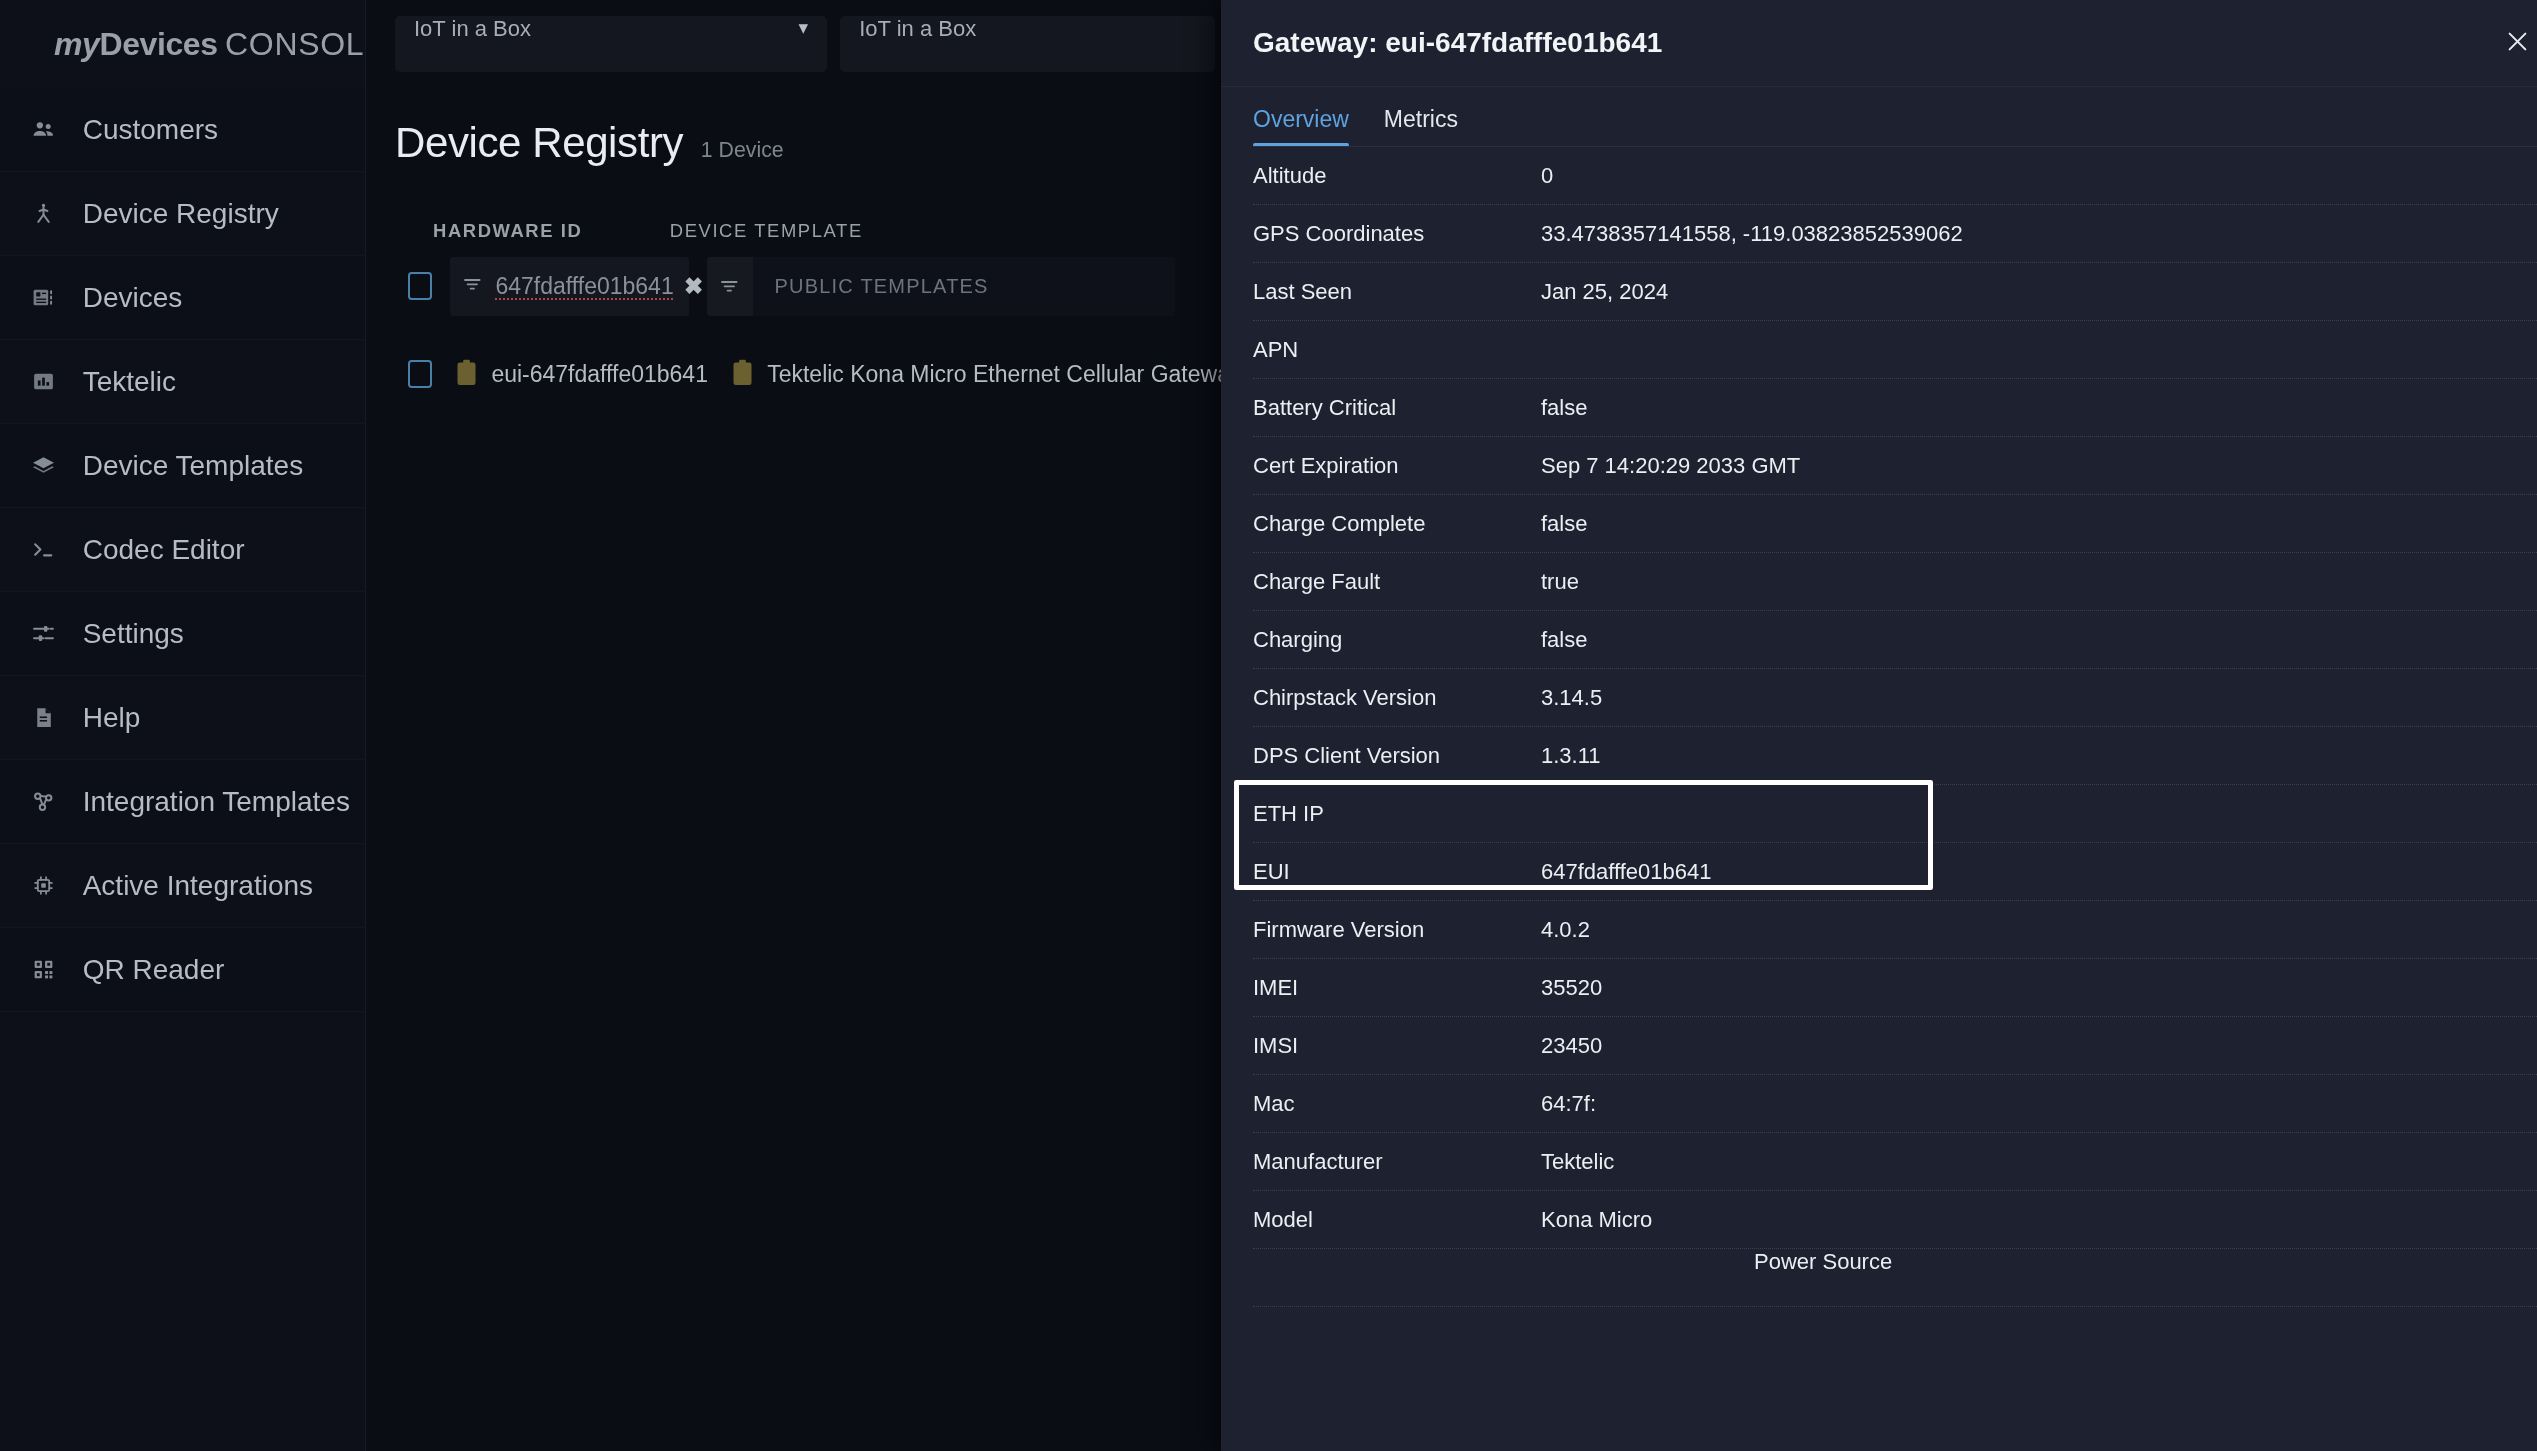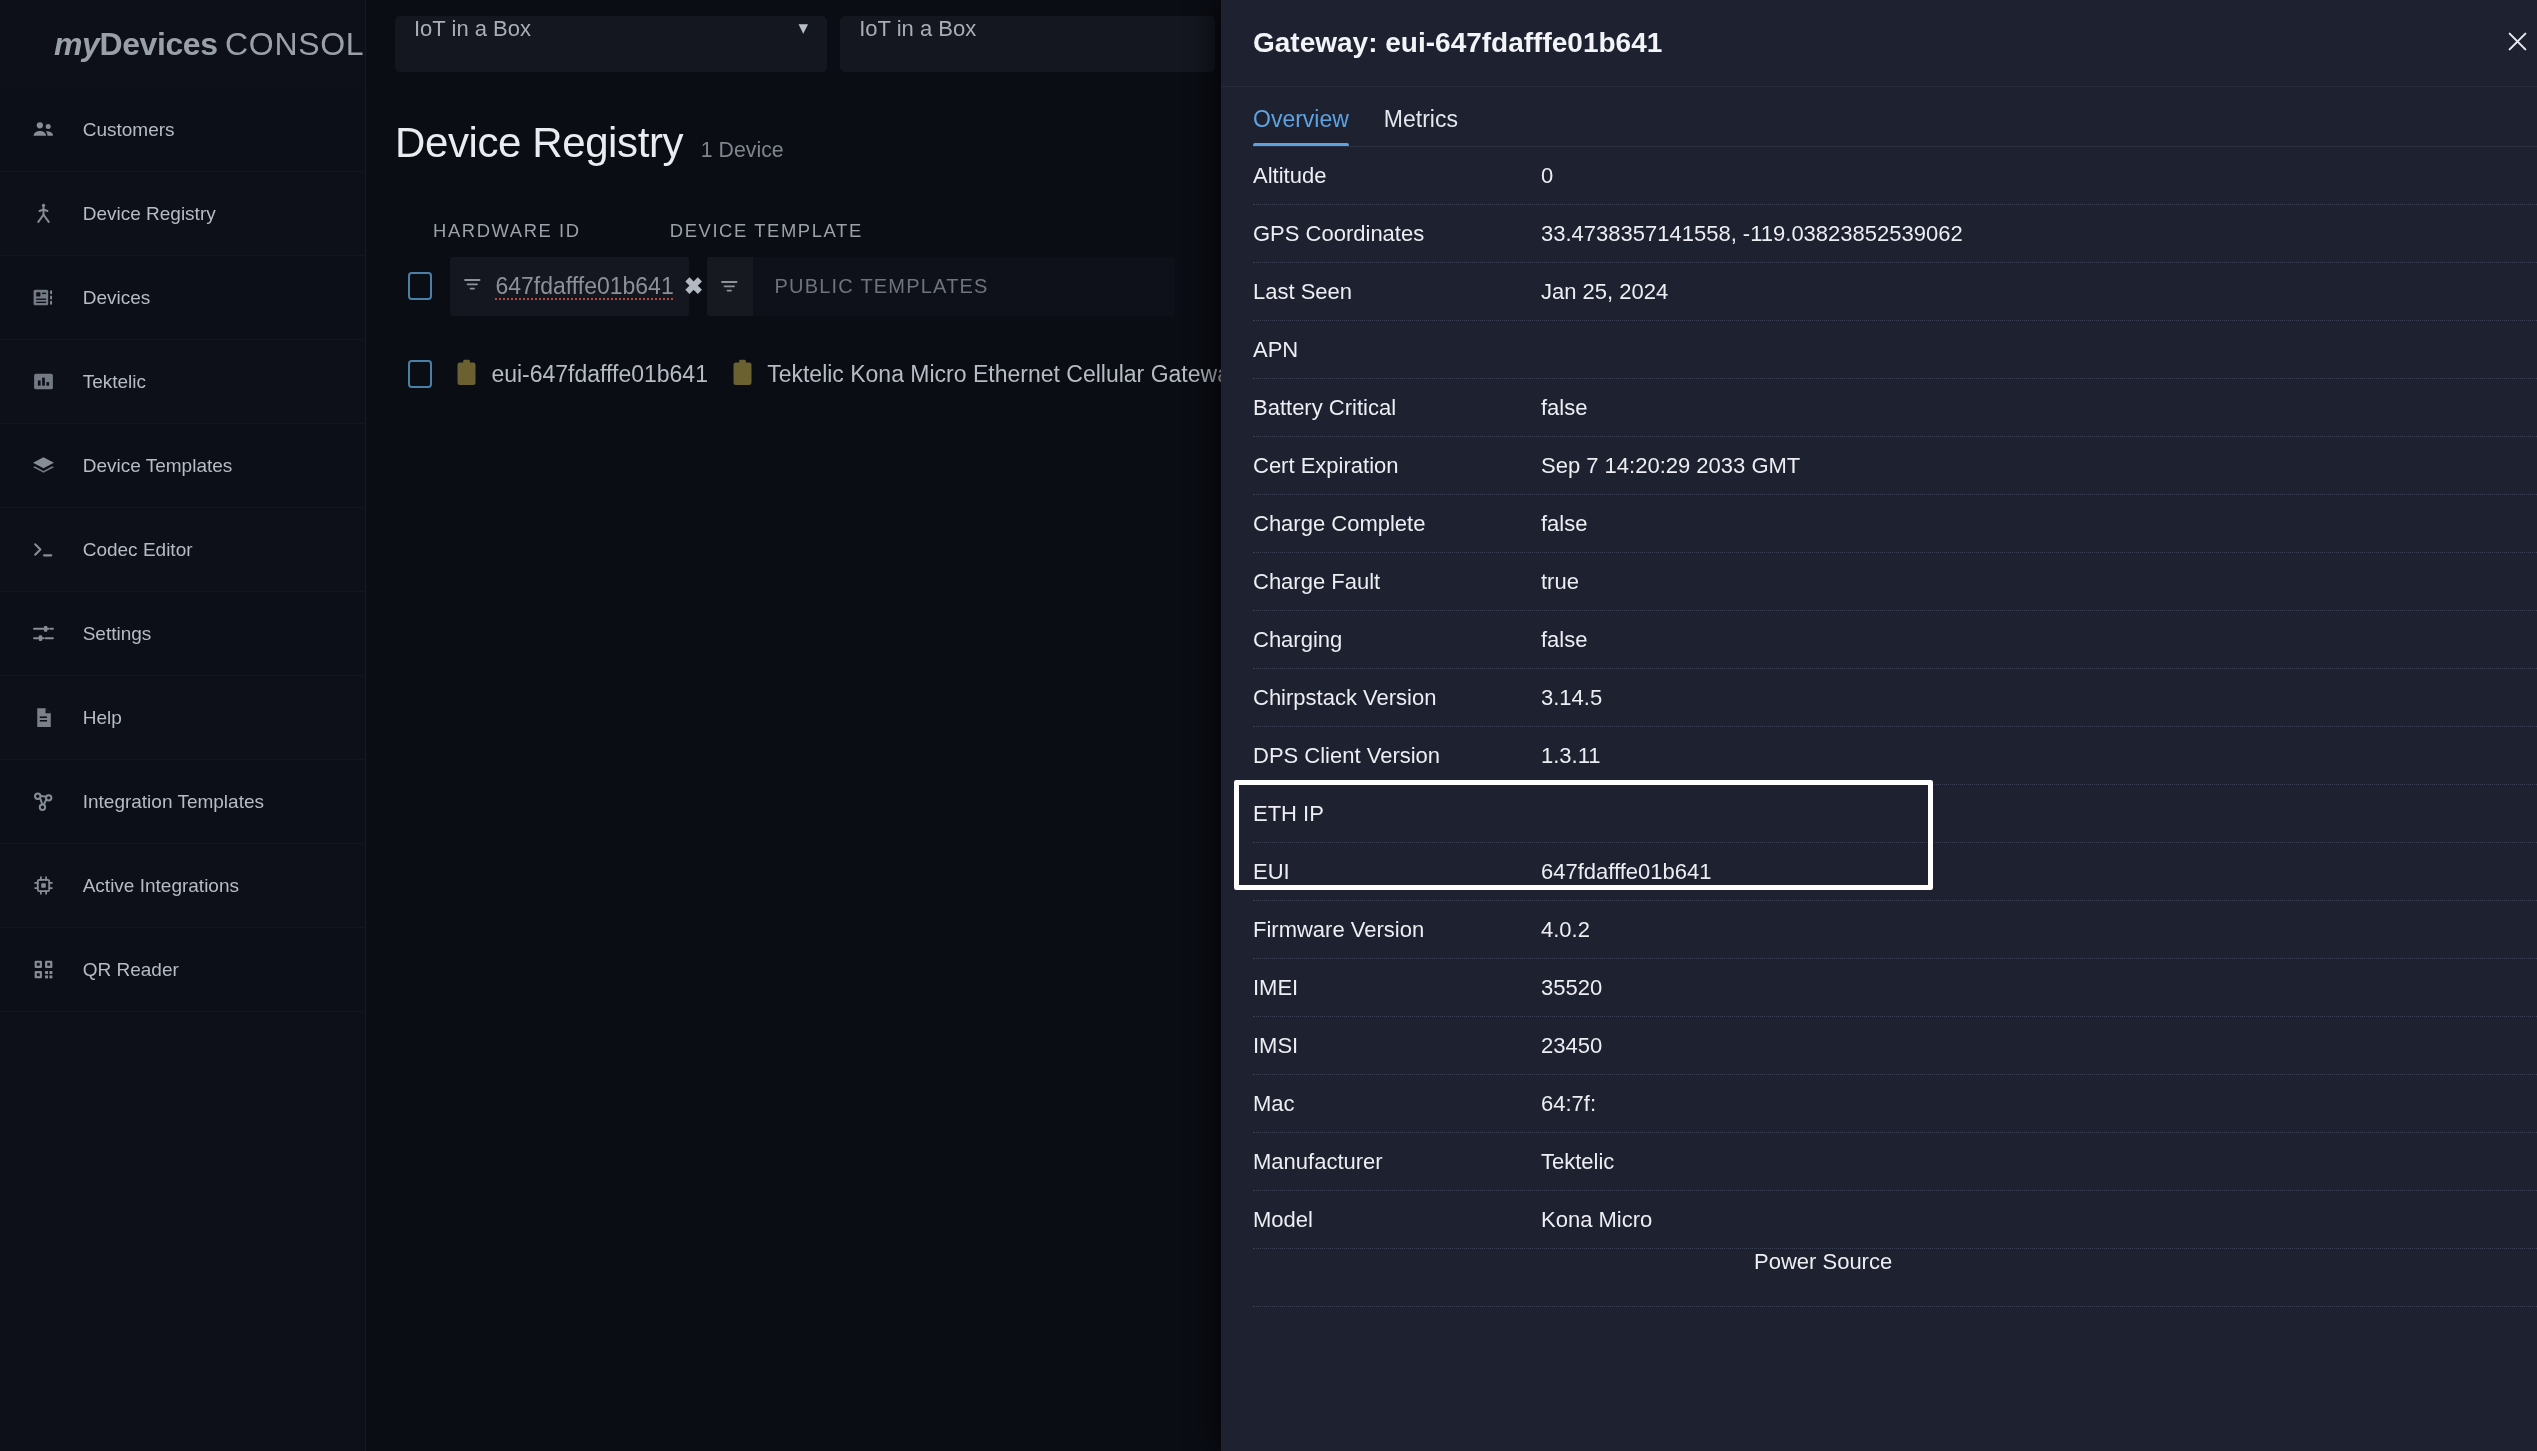--- a/index.html
+++ b/index.html
@@ -64,21 +64,21 @@
   .nav-icon {
     width: 34px;
     display: flex;
     align-items: center;
     justify-content: flex-start;
     color: #878d96;
     flex: 0 0 34px;
   }
   .nav-icon svg { display: block; }
   .nav-label {
-    font-size: 19px;
+    font-size: 28px;
     color: #b6bcc4;
     margin-left: 17.7px;
     white-space: nowrap;
     font-weight: 300;
   }
 
   
   #topbar {
     position: absolute;
     left: 366px; top: 0;
@@ -138,21 +138,21 @@
     display: flex;
     margin-top: 53px;
     align-items: flex-end;
   }
   .col-head {
     font-size: 18.4px;
     letter-spacing: 1.6px;
     color: #9ba1a9;
     font-weight: 400;
   }
-  #ch-hwid { width: 266px; padding-left: 38px; }
+  #ch-hwid { width: 266px; padding-left: 38px; font-weight: bold; }
   #ch-tpl  { padding-left: 8.8px; }
 
   #filter-row {
     display: flex;
     align-items: center;
     margin-top: 14.7px;
   }
   .cb {
     width: 24px; height: 28px;
     border: 2.2px solid #4a7fa8;

